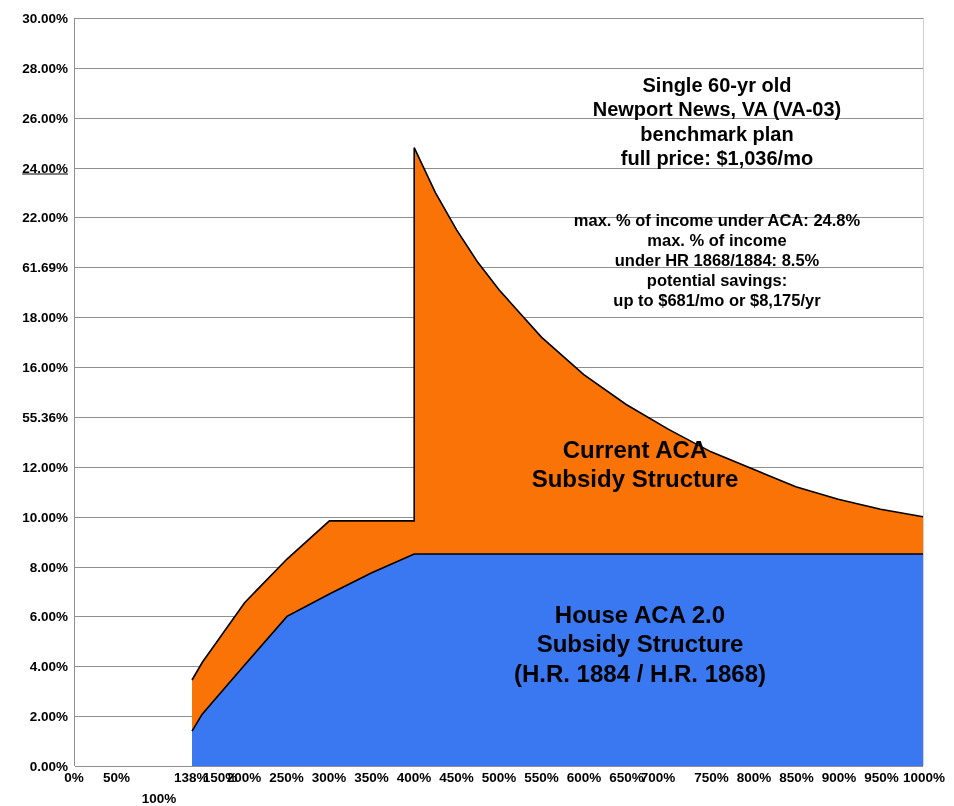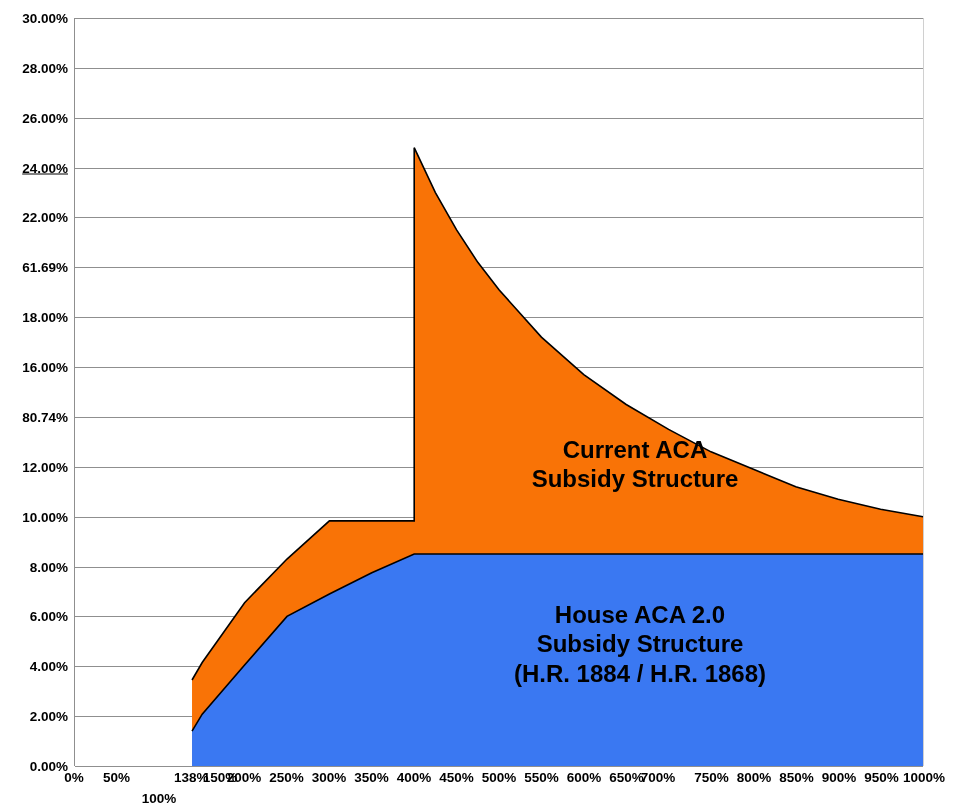--- a/index.html
+++ b/index.html
@@ -117,21 +117,21 @@
 <div id="chart-root">
 
   <div class="y-axis-labels" id="y-axis">
       <div class="ytick-label" style="top: 748px;">0.00%</div>
       <div class="ytick-label" style="top: 698.133px;">2.00%</div>
       <div class="ytick-label" style="top: 648.267px;">4.00%</div>
       <div class="ytick-label" style="top: 598.4px;">6.00%</div>
       <div class="ytick-label" style="top: 548.533px; text-align: right;">8.00%</div>
       <div class="ytick-label" style="top: 498.667px;">10.00%</div>
       <div class="ytick-label" style="top: 448.8px;">12.00%</div>
-      <div class="ytick-label" style="top: 398.933px;">80.74%</div>
+      <div class="ytick-label" style="top: 398.933px;">55.36%</div>
       <div class="ytick-label" style="top: 349.067px; margin-left: 7px;">16.00%</div>
       <div class="ytick-label" style="top: 299.2px;">18.00%</div>
       <div class="ytick-label" style="top: 249.333px;">61.69%</div>
       <div class="ytick-label" style="top: 199.467px;">22.00%</div>
       <div class="ytick-label" style="top: 149.6px; text-decoration: underline;">24.00%</div>
       <div class="ytick-label" style="top: 99.7333px;">26.00%</div>
       <div class="ytick-label" style="top: 49.8667px;">28.00%</div>
       <div class="ytick-label" style="top: 0px;">30.00%</div>
     </div>
 
@@ -180,20 +180,31 @@
       <div class="xtick-label" style="left: 626.5px; top: 0px;">650%</div>
       <div class="xtick-label" style="left: 658px; top: 0px;">700%</div>
       <div class="xtick-label" style="left: 711.5px; top: 0px;">750%</div>
       <div class="xtick-label" style="left: 754px; top: 0px;">800%</div>
       <div class="xtick-label" style="left: 796.5px; top: 0px;">850%</div>
       <div class="xtick-label" style="left: 839px; top: 0px;">900%</div>
       <div class="xtick-label" style="left: 881.5px; top: 0px;">950%</div>
       <div class="xtick-label" style="left: 924px; top: 0px;">1000%</div>
     </div>
 
+  <div class="annotation" id="callout">
+    <div class="callout-big" id="callout-large">Single 60-yr old
+Newport News, VA (VA-03)
+benchmark plan
+full price: $1,036/mo</div>
+    <div class="callout-small" id="callout-small">max. % of income under ACA: 24.8%
+max. % of income
+under HR 1868/1884: 8.5%
+potential savings:
+up to $681/mo or $8,175/yr</div>
+  </div>
 
   <div class="annotation" id="label-aca">Current ACA
 Subsidy Structure</div>
   <div class="annotation" id="label-house">House ACA 2.0
 Subsidy Structure
 (H.R. 1884 / H.R. 1868)</div>
 
 </div>
 
 </body></html>

